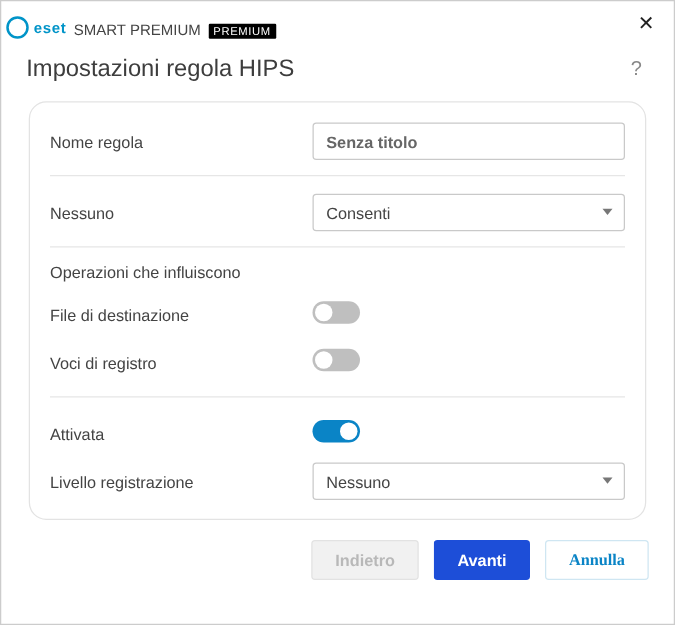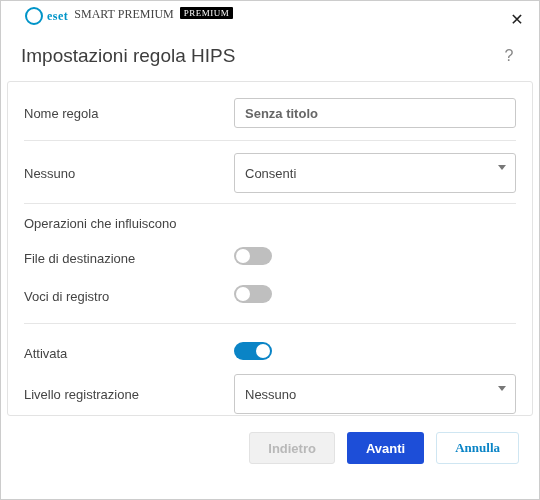--- a/index.html
+++ b/index.html
@@ -13,24 +13,23 @@
   .window {
     width: 540px;
     height: 500px;
     background: #fff;
     border: 1px solid #ccc;
     display: flex;
     flex-direction: column;
   }
   .titlebar {
     display: flex;
-    align-items: flex-start;
-    padding: 6px 10px 4px 24px;
+    align-items: flex-end;
+    padding: 6px 10px 4px 4px;
     gap: 6px;
-    font-family: Liberation Serif, serif;
   }
   .logo-eset {
     font-weight: 700;
     color: #0094c8;
     font-size: 12px;
     letter-spacing: 0.5px;
     display: flex;
     align-items: center;
     gap: 4px;
   }
@@ -72,23 +71,23 @@
     font-weight: 400;
     color: #3d3d3d;
   }
   .help-btn {
     font-size: 16px;
     color: #888;
     cursor: pointer;
     width: 20px; text-align: center;
   }
   .panel {
-    margin: 0 6px;
+    margin: 0 22px;
     border: 1px solid #e3e3e3;
-    border-radius: 3px;
+    border-radius: 14px;
     padding: 14px 16px 2px 16px;
     flex: 1;
     overflow: auto;
   }
   .row {
     display: flex;
     align-items: center;
     min-height: 34px;
     margin-bottom: 4px;
   }
@@ -109,21 +108,21 @@
     font-size: 13px;
     color: #666;
     font-weight: bold;
   }
   .select-wrap {
     position: relative;
     width: 100%;
   }
   .select {
     width: 100%;
-    height: 40px;
+    height: 30px;
     border: 1px solid #c9c9c9;
     border-radius: 3px;
     padding: 4px 28px 4px 10px;
     font-size: 13px;
     color: #444;
     background: #fff;
     appearance: none;
     cursor: pointer;
   }
   .select-wrap::after {

